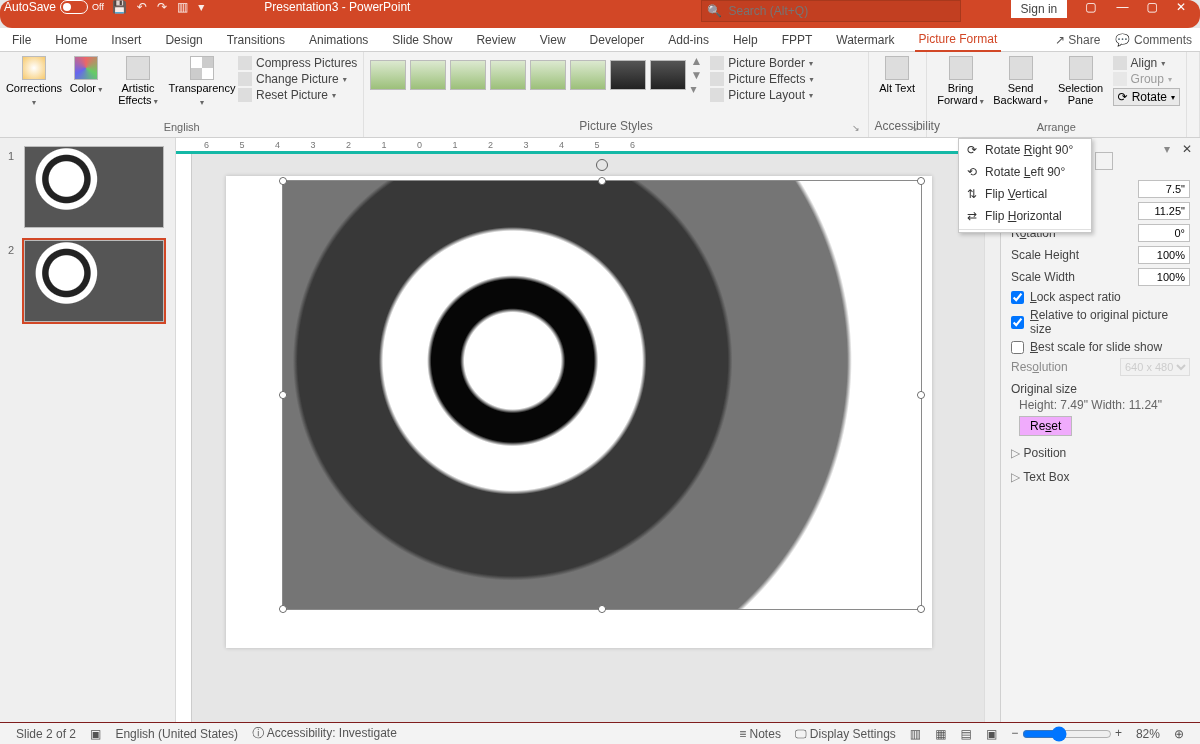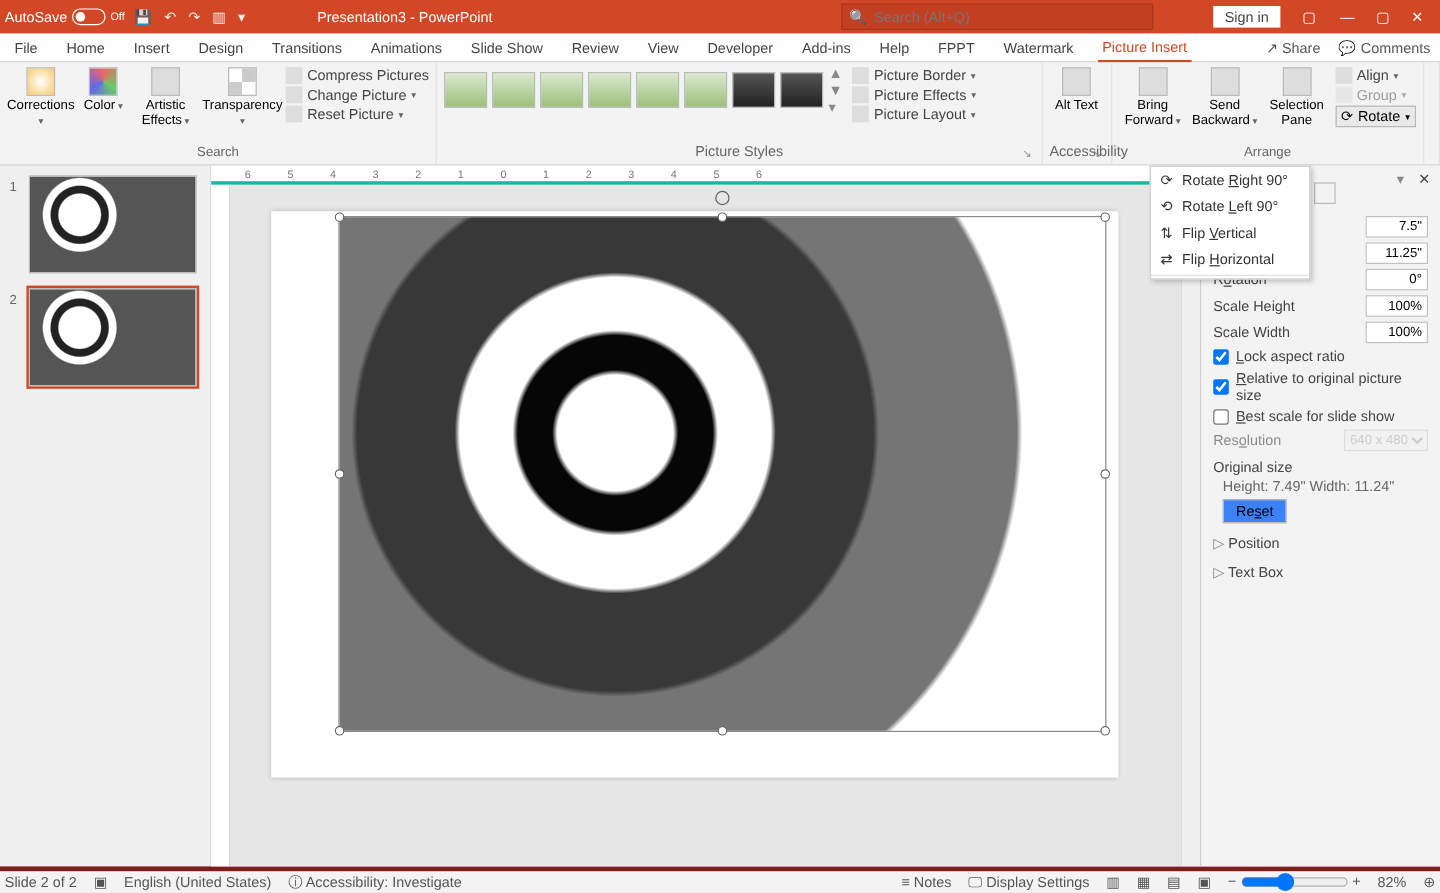--- a/index.html
+++ b/index.html
@@ -1,19 +1,19 @@
 <!DOCTYPE html>
 <html><head>
 <meta charset="utf-8">
 <style>
 * { margin: 0; padding: 0; box-sizing: border-box; font-family: "Segoe UI", sans-serif; font-size: 12px; }
 body { background: #e6e6e6; width: 1200px; height: 744px; overflow: hidden; display: flex; flex-direction: column; }
 
 
-.titlebar { background: #d24726; height: 28px; display: flex; align-items: center; color: #fff; padding: 13px 4px; }
+.titlebar { background: #d24726; height: 28px; display: flex; align-items: flex-start; color: #fff; padding: 0 4px; border-radius: 12px; }
 .titlebar .autosave { display: flex; align-items: center; gap: 4px; margin-right: 8px; }
 .titlebar .toggle { width: 28px; height: 14px; border: 1px solid #fff; border-radius: 7px; position: relative; }
 .titlebar .toggle::after { content: ""; width: 8px; height: 8px; background: #fff; border-radius: 50%; position: absolute; left: 2px; top: 2px; }
 .titlebar .qat { display: flex; gap: 10px; align-items: center; }
 .titlebar .qat span { opacity: .9; }
 .titlebar .titlecenter { flex: 1; text-align: left; padding-left: 60px; }
 .titlebar .searchwrap { width: 260px; height: 22px; background: #c23f21; border: 1px solid #a8381c; display: flex; align-items: center; padding: 0 6px; gap: 6px; margin: 0 50px 0 0; }
 .titlebar .searchwrap input { background: transparent; border: 0; color: #f5d0c4; outline: none; flex: 1; font-size: 12px; }
 .titlebar .signin { background: #fff; color: #444; padding: 2px 10px; margin-right: 8px; }
 .titlebar .winbtns { display: flex; gap: 18px; padding: 0 10px; }
@@ -74,25 +74,25 @@
 
 .pane { width: 200px; background: #f3f3f3; border-left: 1px solid #d0d0d0; padding: 8px 10px; overflow: hidden; font-size: 11px; color: #444; position: relative; }
 .pane .closex { position: absolute; right: 8px; top: 4px; }
 .pane .iconrow { display: flex; gap: 10px; margin: 6px 0 10px; }
 .pane .iconrow .pi { width: 18px; height: 18px; border: 1px solid #bbb; }
 .pane .field { display: flex; justify-content: space-between; align-items: center; margin: 4px 0; }
 .pane .field input { width: 52px; height: 18px; border: 1px solid #c0c0c0; text-align: right; padding-right: 4px; font-size: 11px; }
 .pane .chk { display: flex; align-items: center; gap: 6px; margin: 4px 0; }
 .pane .sect { margin-top: 10px; color: #444; }
 .pane .sect::before { content: "▷ "; color: #888; }
-.pane .resetbtn { border: 1px solid #bbb; background: #3b82f6; padding: 2px 10px; margin-top: 4px; }
+.pane .resetbtn { border: 1px solid #bbb; background: #f0abfc; padding: 2px 10px; margin-top: 4px; }
 .pane select { width: 70px; height: 18px; border: 1px solid #c0c0c0; font-size: 11px; background: #f0f0f0; color: #999; }
 
 
-.status { height: 22px; background: #f3f3f3; border-top: 4px solid #7f1d1d; display: flex; align-items: center; padding: 0 4px; font-size: 11px; color: #555; gap: 14px; }
+.status { height: 22px; background: #f3f3f3; border-top: 1px solid #7f1d1d; display: flex; align-items: center; padding: 0 16px; font-size: 11px; color: #555; gap: 14px; }
 .status .spacer { flex: 1; }
 .status .zoom input[type=range] { width: 90px; vertical-align: middle; }
 
 .caret::after { content: " ▾"; font-size: 8px; color: #666; }
 u { text-decoration: underline; }
 </style>
 </head>
 <body>
 
 <div class="titlebar">
@@ -130,21 +130,21 @@
   <span class="tab">Transitions</span>
   <span class="tab">Animations</span>
   <span class="tab">Slide Show</span>
   <span class="tab">Review</span>
   <span class="tab">View</span>
   <span class="tab">Developer</span>
   <span class="tab">Add-ins</span>
   <span class="tab">Help</span>
   <span class="tab">FPPT</span>
   <span class="tab">Watermark</span>
-  <span class="tab active">Picture Insert</span>
+  <span class="tab active">Picture Format</span>
   <div class="spacer"></div>
   <div class="right">
     <a>↗ <span>Share</span></a>
     <a>💬 <span>Comments</span></a>
   </div>
 </div>
 
 <div class="ribbon">
   <div class="group">
     <div class="body">
@@ -172,21 +172,21 @@
         <div class="row caret">
             <span class="ic"></span>
             <span>Change Picture</span>
           </div>
         <div class="row caret">
             <span class="ic"></span>
             <span>Reset Picture</span>
           </div>
       </div>
     </div>
-    <div class="label">Search</div>
+    <div class="label">English</div>
   </div>
   <div class="group" style="flex:1">
     <div class="body" style="gap:8px">
       <div class="thumbstrip">
         <div class="th"></div>
           <div class="th"></div>
           <div class="th"></div>
           <div class="th"></div>
           <div class="th"></div>
           <div class="th"></div>

